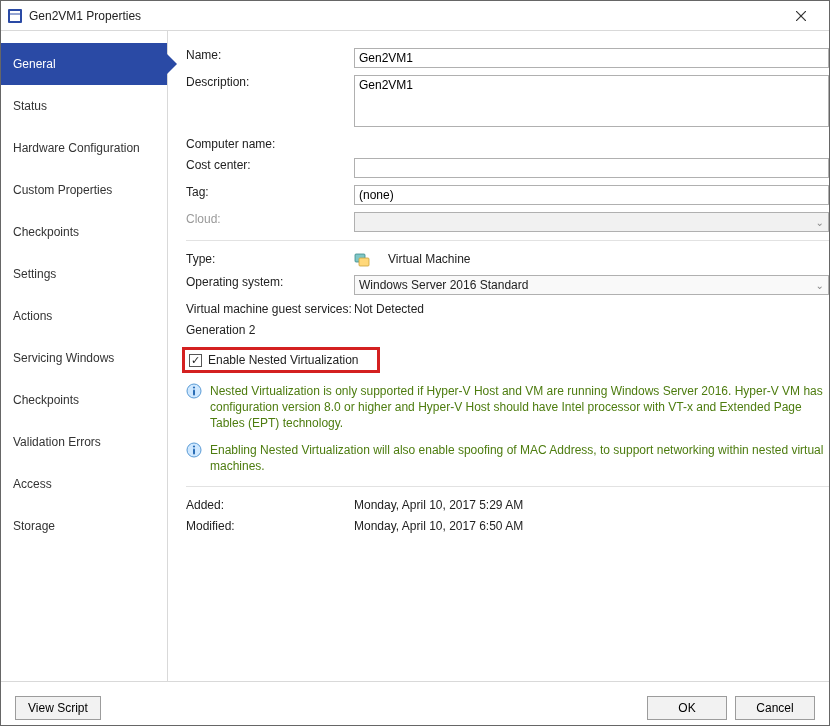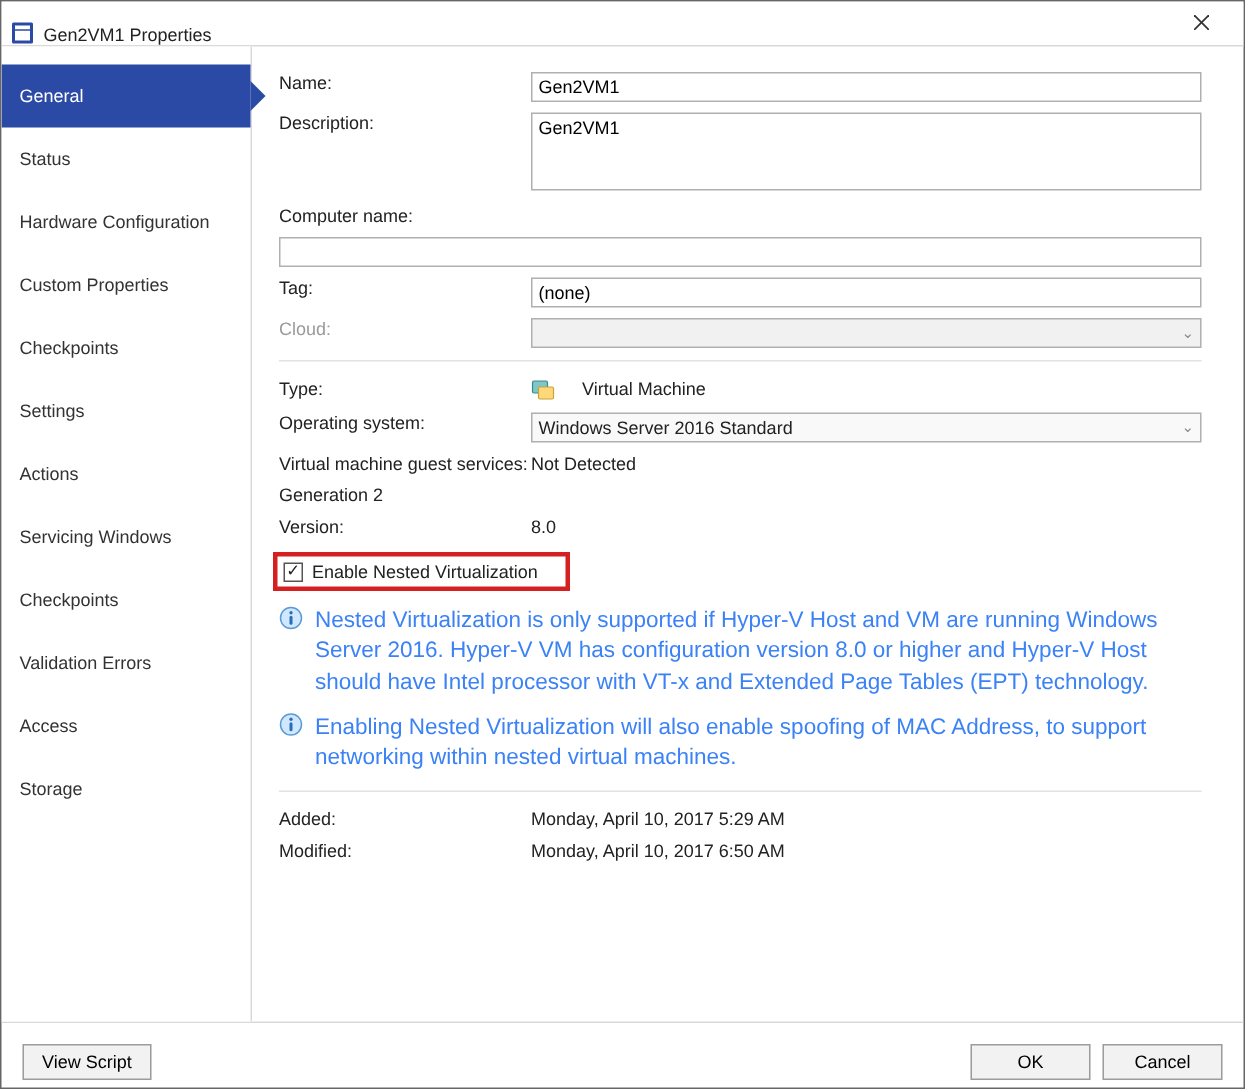--- a/index.html
+++ b/index.html
@@ -11,21 +11,21 @@
     background: #fff;
     width: 830px;
     height: 726px;
     overflow: hidden;
     border: 1px solid #666;
   }
   
   .titlebar {
     height: 30px;
     display: flex;
-    align-items: flex-end;
+    align-items: center;
     padding: 0 8px 0 6px;
     border-bottom: 1px solid #d9d9d9;
     background: #fff;
   }
   .titlebar .app-icon {
     width: 16px; height: 16px;
     margin-right: 6px;
     display: inline-flex; align-items: center; justify-content: center;
   }
   .titlebar .title { flex: 1; font-size: 12px; }
@@ -63,21 +63,21 @@
     top: 50%;
     transform: translateY(-50%);
     width: 0; height: 0;
     border-top: 10px solid transparent;
     border-bottom: 10px solid transparent;
     border-left: 10px solid #2a4aa5;
   }
   
   .pane {
     flex: 1;
-    padding: 14px 28px 8px 18px;
+    padding: 14px 0 8px 18px;
     overflow: hidden;
   }
   .form-row {
     display: flex;
     align-items: flex-start;
     margin-bottom: 4px;
   }
   .form-row > .lbl {
     width: 168px;
     padding-top: 3px;
@@ -124,22 +124,22 @@
     display: inline-flex; align-items: center; gap: 6px;
   }
   .checkbox {
     width: 13px; height: 13px; border: 1px solid #555; display:inline-flex; align-items:center; justify-content:center;
     font-size: 11px; line-height: 1;
   }
   .info-block {
     display: flex;
     gap: 8px;
     margin-top: 10px;
-    font-size: 15px;
-    color: #3b82f6;
+    font-size: 12px;
+    color: #4d7c0f;
     line-height: 1.35;
   }
   .info-icon {
     width: 16px; height: 16px; flex: 0 0 16px;
     display:inline-flex;
   }
   
   .bottombar {
     height: 52px;
     border-top: 1px solid #d9d9d9;
@@ -207,20 +207,21 @@
       <div class="lbl">Description:</div>
       <div class="val"><textarea class="txt" style="">Gen2VM1</textarea></div>
     </div>
 
     <div class="form-row">
       <div class="lbl">Computer name:</div>
       <div class="val"></div>
     </div>
 
     <div class="form-row">
+      <div class="lbl">Cost center:</div>
       <div class="val"><input class="txt" value="" style=""></div>
     </div>
 
     <div class="form-row">
       <div class="lbl">Tag:</div>
       <div class="val"><input class="txt" value="(none)" style=""></div>
     </div>
 
     <div class="form-row">
       <div class="lbl disabled">Cloud:</div>
@@ -261,24 +262,20 @@
 
     <div class="form-row">
       <div class="lbl">Virtual machine guest services:</div>
       <div class="val">Not Detected</div>
     </div>
 
     <div class="form-row">
       <div class="val">Generation 2</div>
     </div>
 
-    <div class="form-row">
-      <div class="lbl">Version:</div>
-      <div class="val">8.0</div>
-    </div>
 
 
     <div style="margin-top:10px;">
       <span class="highlight-box">
         <span class="checkbox-wrap">
           <span class="checkbox">✓</span>
           <span>Enable Nested Virtualization</span>
         </span>
       </span>
     </div>

